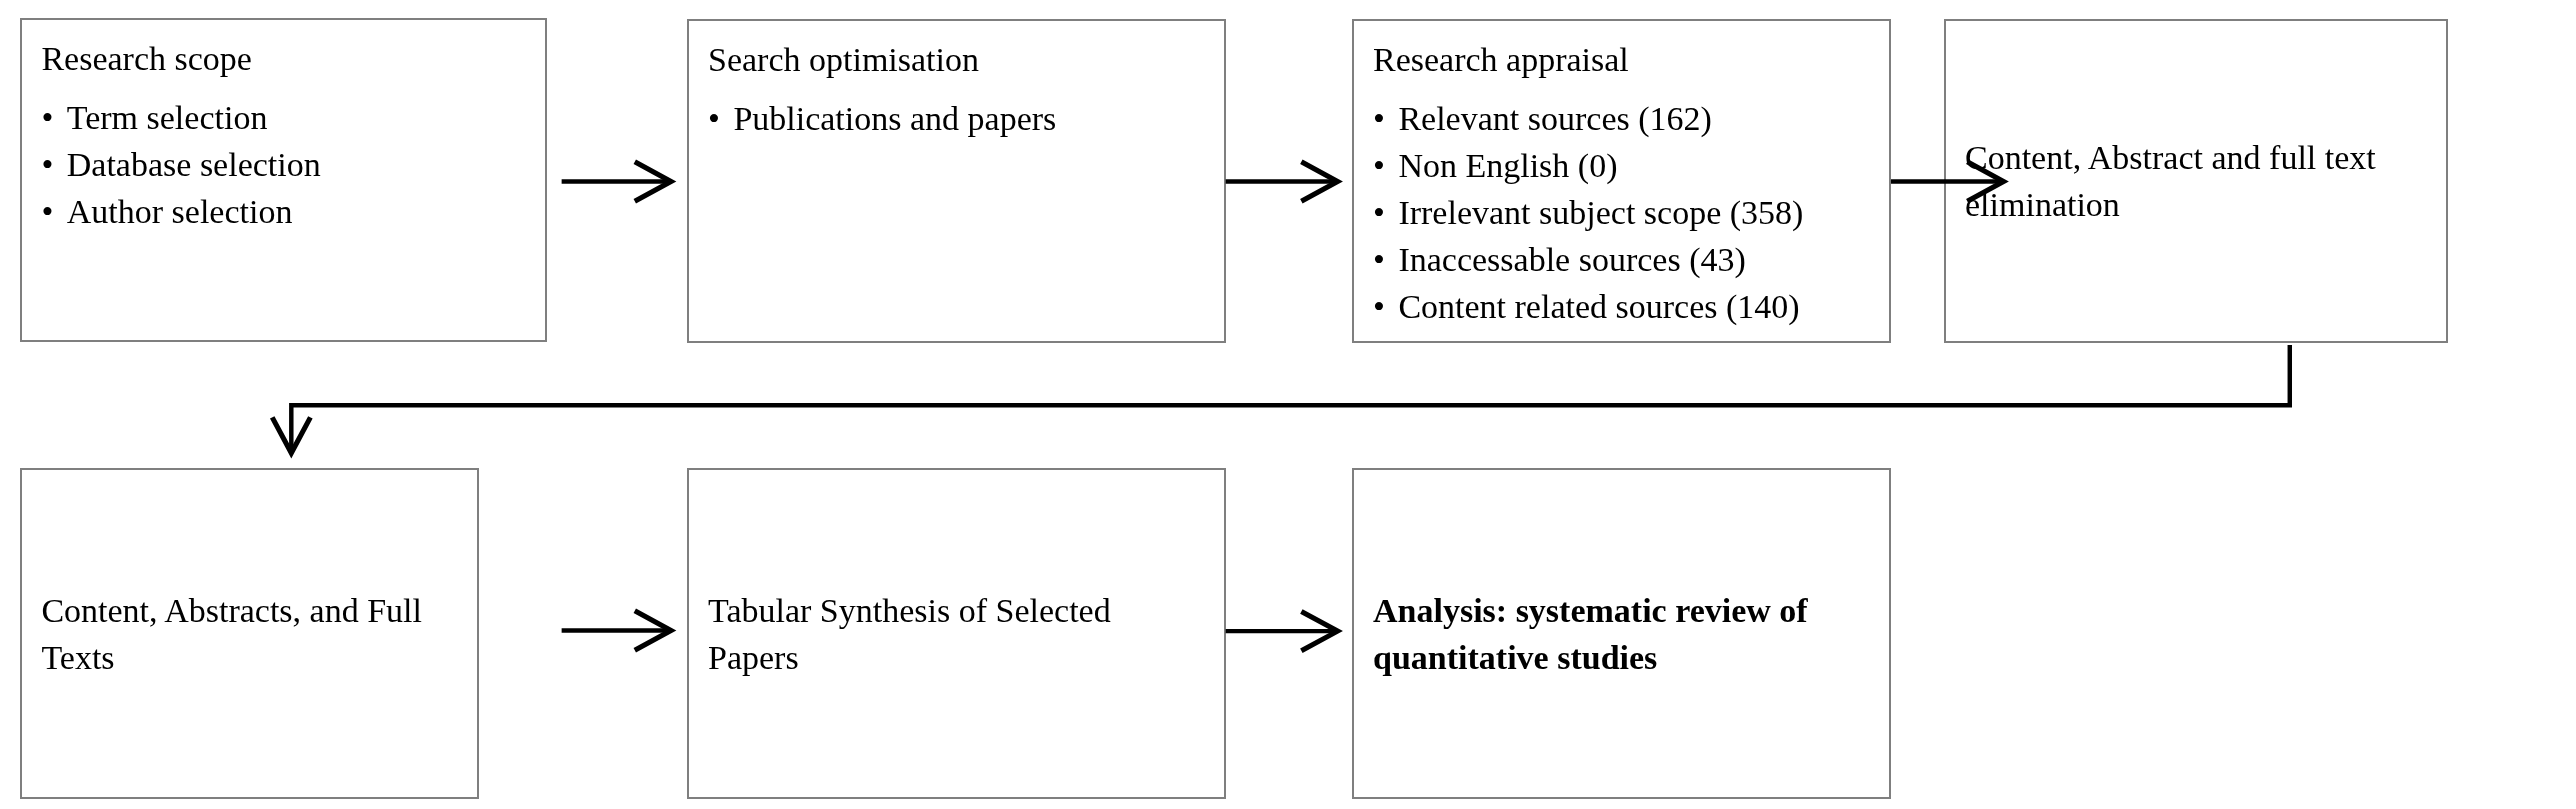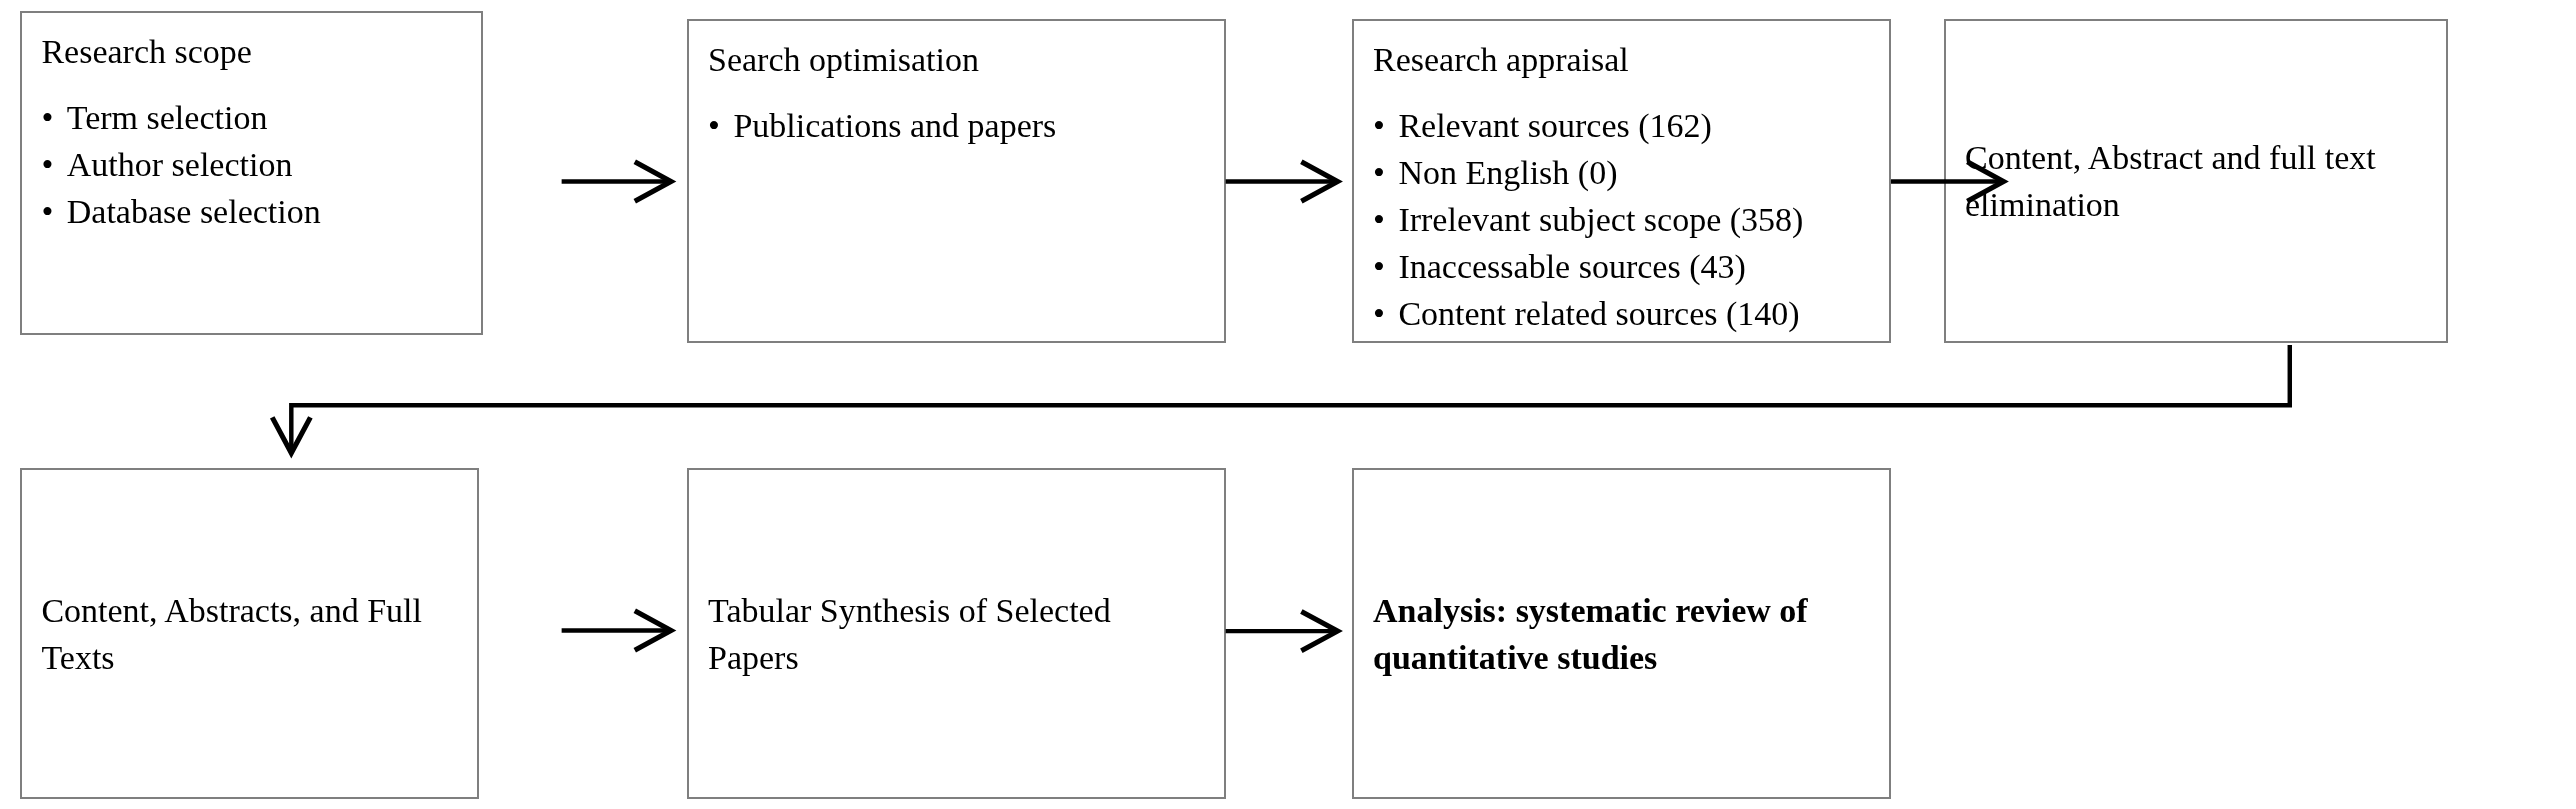--- a/index.html
+++ b/index.html
@@ -40,21 +40,21 @@
     padding:0 15.3px 0 19px;
   }
   .box-title{
     margin:0;
     font-size:34px;
     font-weight:normal;
     line-height:47px;
   }
   ul.bullets{
     list-style:none;
-    margin:19px 0 0 0;
+    margin:12px 0 0 0;
     padding:0;
   }
   ul.bullets li{
     margin:0;
     padding:0;
   }
   .blt{
     display:inline-block;
     width:25.4px;
   }
@@ -81,27 +81,27 @@
     stroke:var(--ink);
     stroke-width:7;
     fill:none;
   }
 </style>
 </head>
 <body>
 
 <div id="canvas">
 
-  <div class="box" style="left:20.4px;top:11px;width:463px;height:324px;">
+  <div class="box" style="left:20.4px;top:18px;width:527px;height:324px;">
     <div class="inner">
       <p class="box-title">Research scope</p>
       <ul class="bullets">
         <li><span class="blt">•</span><span>Term selection</span></li>
+        <li><span class="blt">•</span><span>Database selection</span></li>
         <li><span class="blt">•</span><span>Author selection</span></li>
-        <li><span class="blt">•</span><span>Database selection</span></li>
       </ul>
     </div>
   </div>
 
   <div class="box" style="left:687px;top:19px;width:539px;height:324px;">
     <div class="inner">
       <p class="box-title">Search optimisation</p>
       <ul class="bullets">
         <li><span class="blt">•</span><span>Publications and papers</span></li>
       </ul>

